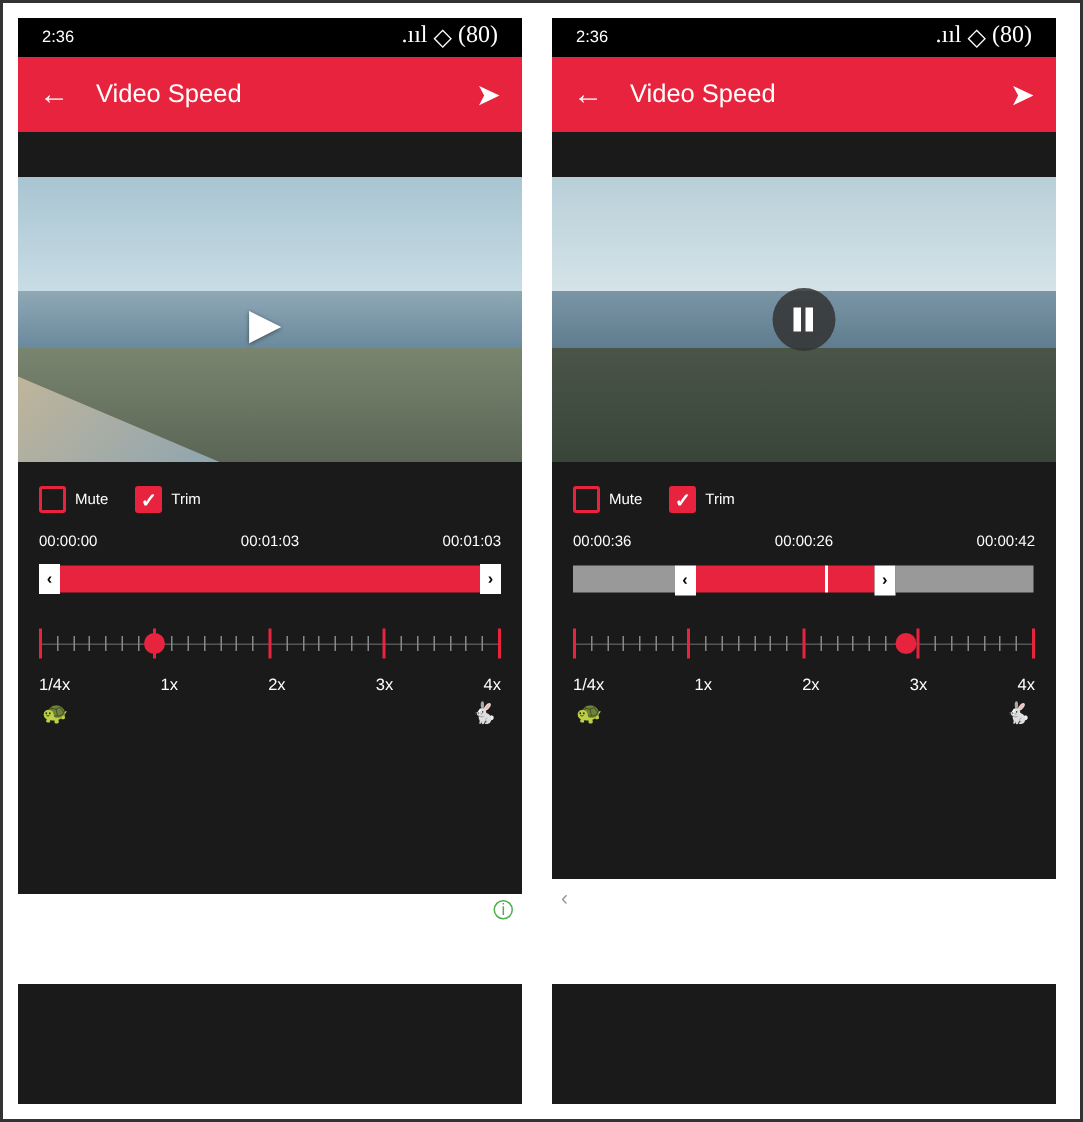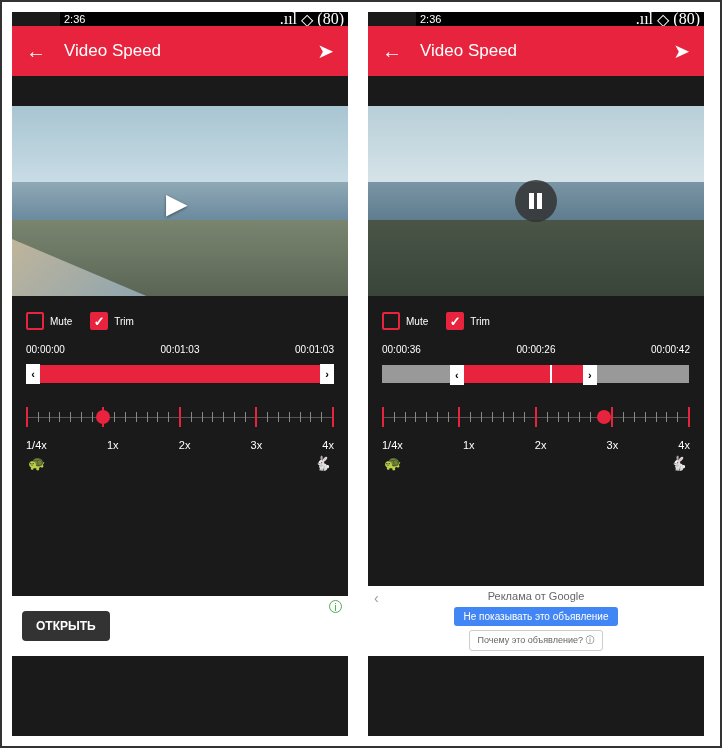--- a/index.html
+++ b/index.html
@@ -1,19 +1,19 @@
 <!DOCTYPE html>
 <html><head>
   <meta charset="utf-8">
   <style>
     * { margin: 0; padding: 0; box-sizing: border-box; }
     body { background: #fff; display: flex; justify-content: center; align-items: center; min-height: 100vh; }
     .container { display: flex; gap: 20px; border: 2px solid #333; padding: 10px; background: #fff; width: 722px; height: 748px; }
     .phone { width: 336px; height: 100%; background: #1a1a1a; display: flex; flex-direction: column; position: relative; }
-    .status-bar { height: 14px; background: #000; color: #fff; display: flex; align-items: center; padding: 0 4px; font-size: 11px; font-family: sans-serif; margin-left: 48px; }
+    .status-bar { height: 26px; background: #000; color: #fff; display: flex; align-items: center; padding: 0 16px; font-size: 11px; font-family: sans-serif; }
     .status-time { flex: 1; }
     .status-icons { display: flex; gap: 4px; font-size: 16px; font-family: Liberation Serif, serif; }
     .app-bar { height: 50px; background: #e8233e; display: flex; align-items: center; padding: 0 14px; gap: 18px; }
     .back-arrow { color: #fff; font-size: 20px; }
     .app-title { color: #fff; font-size: 17px; font-family: sans-serif; flex: 1; font-weight: 400; }
     .send-icon { color: #fff; font-size: 20px; }
     .video-area { width: 100%; height: 190px; margin-top: 30px; position: relative; overflow: hidden; }
     .video-bg { width: 100%; height: 100%; display: flex; flex-direction: column; }
     .sky { height: 40%; background: linear-gradient(180deg, #a8c5d1 0%, #c8dce5 100%); }
     .horizon { height: 20%; background: linear-gradient(180deg, #8fa8b5 0%, #6b8a9e 100%); }
@@ -155,21 +155,20 @@
         <span class="speed-label">3x</span>
         <span class="speed-label">4x</span>
       </div>
       <div class="speed-icons">
         <span class="speed-icon">🐢</span>
         <span class="speed-icon">🐇</span>
       </div>
     </div>
     <div class="ad-area">
       <div class="ad-info-icon">i</div>
-      <div class="ad-btn">ОТКРЫТЬ</div>
     </div>
     <div class="bottom-space"></div>
   </div>
 
   <div class="phone">
     <div class="status-bar">
       <div class="status-time">2:36</div>
       <div class="status-icons">
         <span>.ııl</span>
         <span>◇</span>
@@ -263,21 +262,16 @@
         <span class="speed-label">3x</span>
         <span class="speed-label">4x</span>
       </div>
       <div class="speed-icons">
         <span class="speed-icon">🐢</span>
         <span class="speed-icon">🐇</span>
       </div>
     </div>
     <div class="ad-area" style="flex-direction:column;align-items:center;padding:4px;height:70px">
       <div class="ad-close-icon">‹</div>
-      <div class="ad-google-wrap">
-        <div class="ad-google-t">Реклама от Google</div>
-        <div class="ad-btn-blue">Не показывать это объявление</div><br>
-        <div class="ad-btn-outline">Почему это объявление? ⓘ</div>
-      </div>
     </div>
     <div class="bottom-space"></div>
   </div>
 </div>
 
 </body></html>

